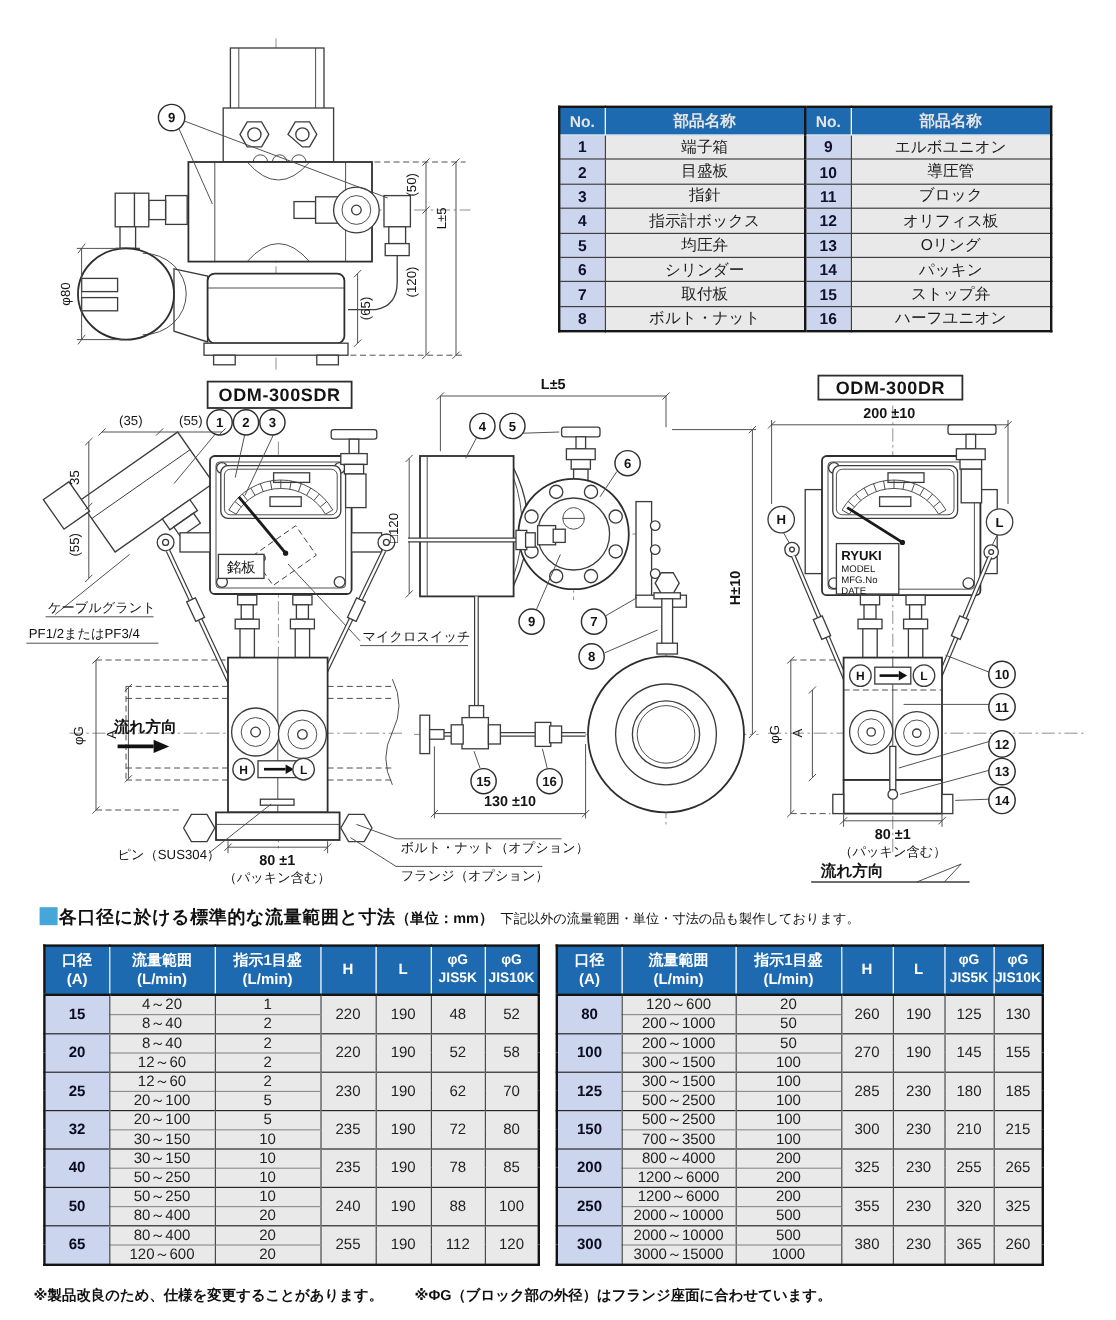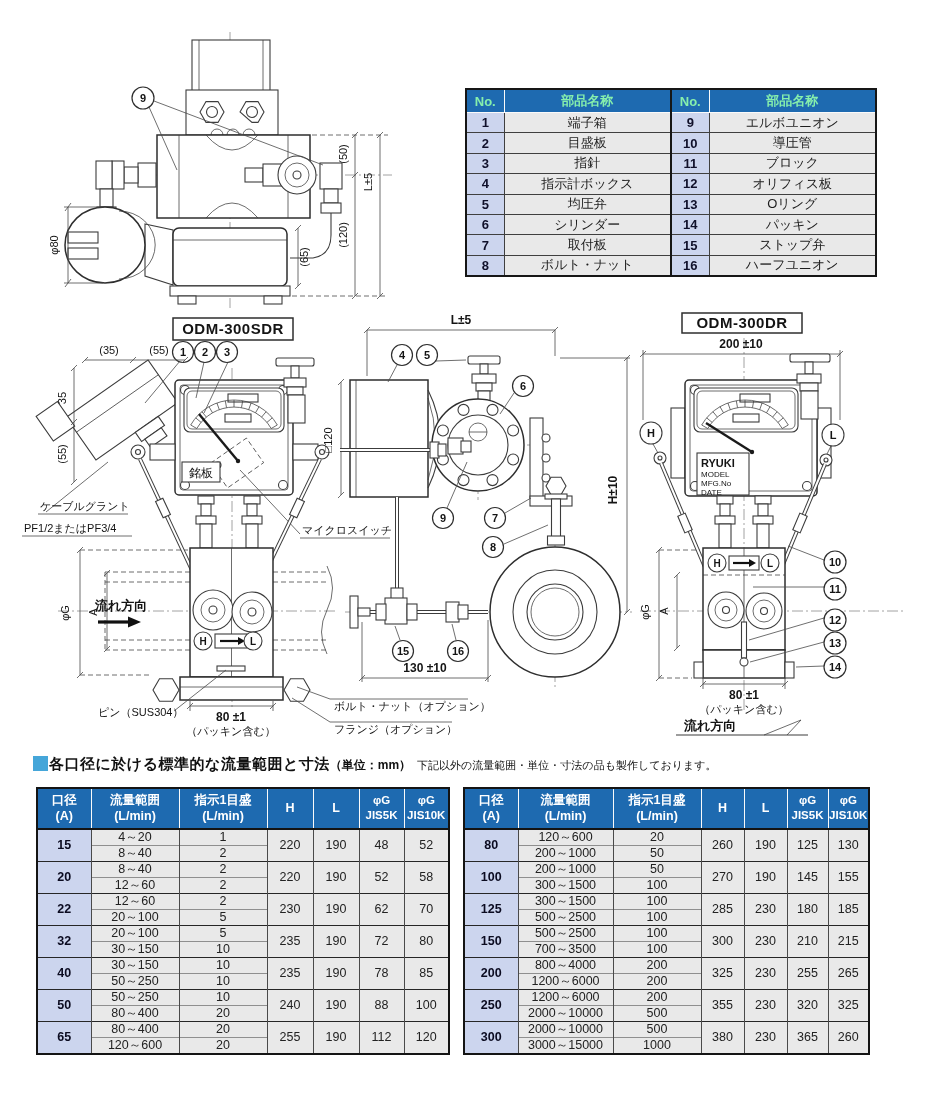--- a/index.html
+++ b/index.html
@@ -7,21 +7,21 @@
         font-family:"Liberation Sans","DejaVu Sans",sans-serif;color:#111;overflow:hidden}
   .abs{position:absolute}
   
   .title-wrap{position:absolute;left:0;top:20px;width:890px;text-align:center}
   .title{display:inline-block;font-size:19px;font-weight:bold;letter-spacing:1px;
          border-bottom:1.8px solid #1a1a1a;padding:0 10px 2px}
   .subtitle{position:absolute;left:166px;top:52px;width:764px;text-align:center;font-size:13.5px;font-weight:bold}
   
   table{border-collapse:collapse}
   .parts{position:absolute;left:465px;top:88px;width:410px;border:2.2px solid #161616;table-layout:fixed;font-size:13px}
-  .parts th{background:#1e6ab0;color:#86efac;border:1px solid #fafafa;font-weight:bold;height:22px;padding:0;font-size:13px}
+  .parts th{background:#1e6ab0;color:#e5e5e5;border:1px solid #fafafa;font-weight:bold;height:22px;padding:0;font-size:13px}
   .parts td{border:1px solid #3f3f3f;text-align:center;height:19.4px;padding:0;color:#1d1d1d;background:#e9e9e9}
   .parts td.no{background:#ccd5ee;font-weight:bold;color:#10102a}
   .parts .sep{border-left:2.4px solid #161616}
   
   .sect{position:absolute;left:33px;top:755px;width:890px;white-space:nowrap}
   .sq{display:inline-block;width:15px;height:15px;background:#45a6d9;margin-right:1px;vertical-align:-2px}
   .sect-title{font-size:15px;font-weight:bold;letter-spacing:0.5px}
   .sect-unit{font-size:12px;font-weight:bold}
   .sect-note{font-size:11px;font-weight:normal;margin-left:6px}
   
@@ -764,21 +764,21 @@
           <td rowspan="2">220</td>
           <td rowspan="2">190</td>
           <td rowspan="2">52</td>
           <td rowspan="2">58</td>
         </tr>
     <tr class="sub">
           <td>12～60</td>
           <td>2</td>
         </tr>
     <tr class="grp">
-          <td class="size" rowspan="2">22</td>
+          <td class="size" rowspan="2">25</td>
           <td>12～60</td>
           <td>2</td>
           <td rowspan="2">230</td>
           <td rowspan="2">190</td>
           <td rowspan="2">62</td>
           <td rowspan="2">70</td>
         </tr>
     <tr class="sub">
           <td>20～100</td>
           <td>5</td>
@@ -950,14 +950,17 @@
           <td rowspan="2">365</td>
           <td rowspan="2">260</td>
         </tr>
     <tr class="sub">
           <td>3000～15000</td>
           <td>1000</td>
         </tr>
   </tbody>
     </table>
 
+  <div class="footer">
+    <span>※製品改良のため、仕様を変更することがあります。</span><span>※ΦG（ブロック部の外径）はフランジ座面に合わせています。</span>
+  </div>
 
 </div>
 
 </body></html>

